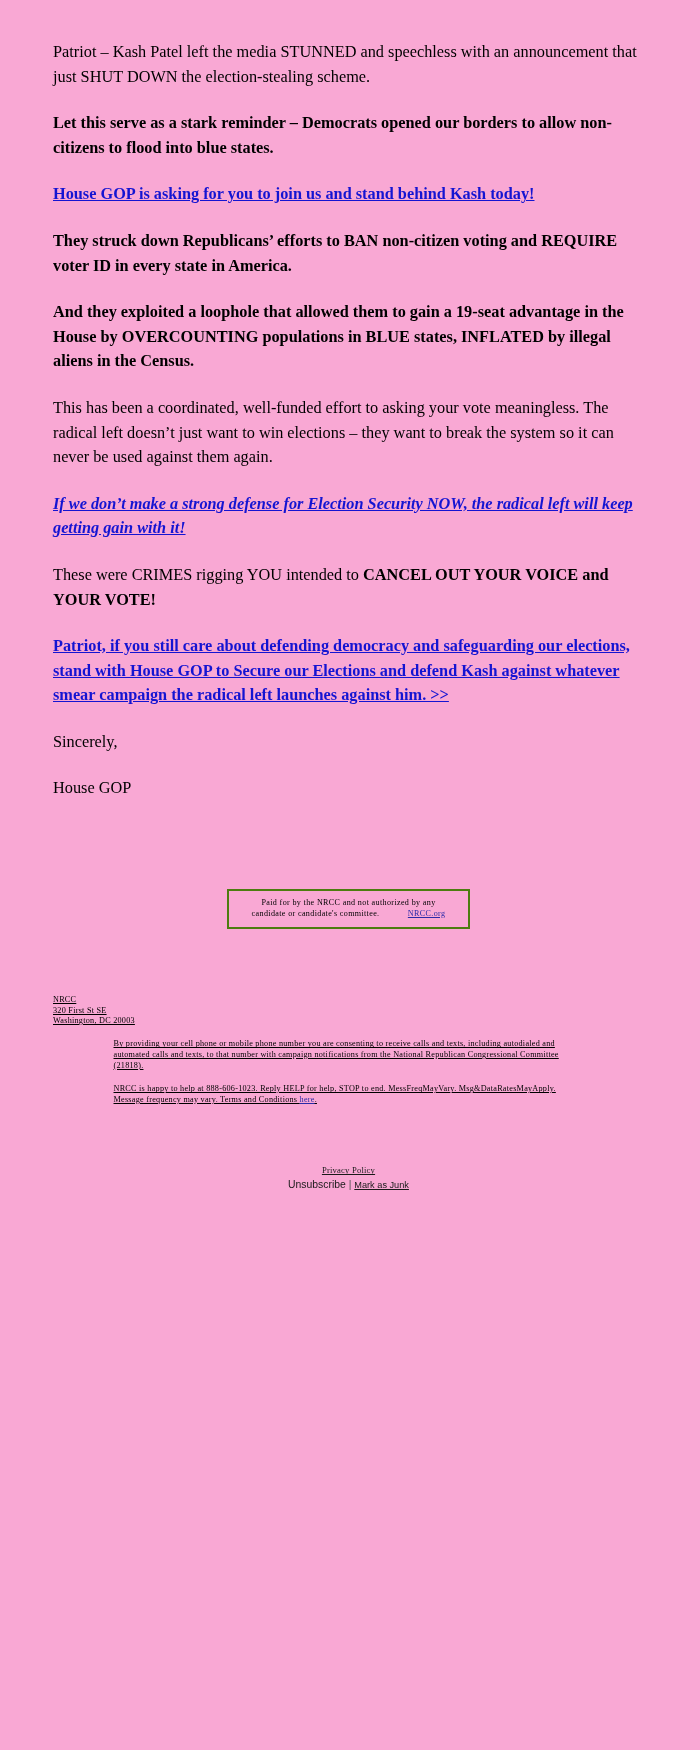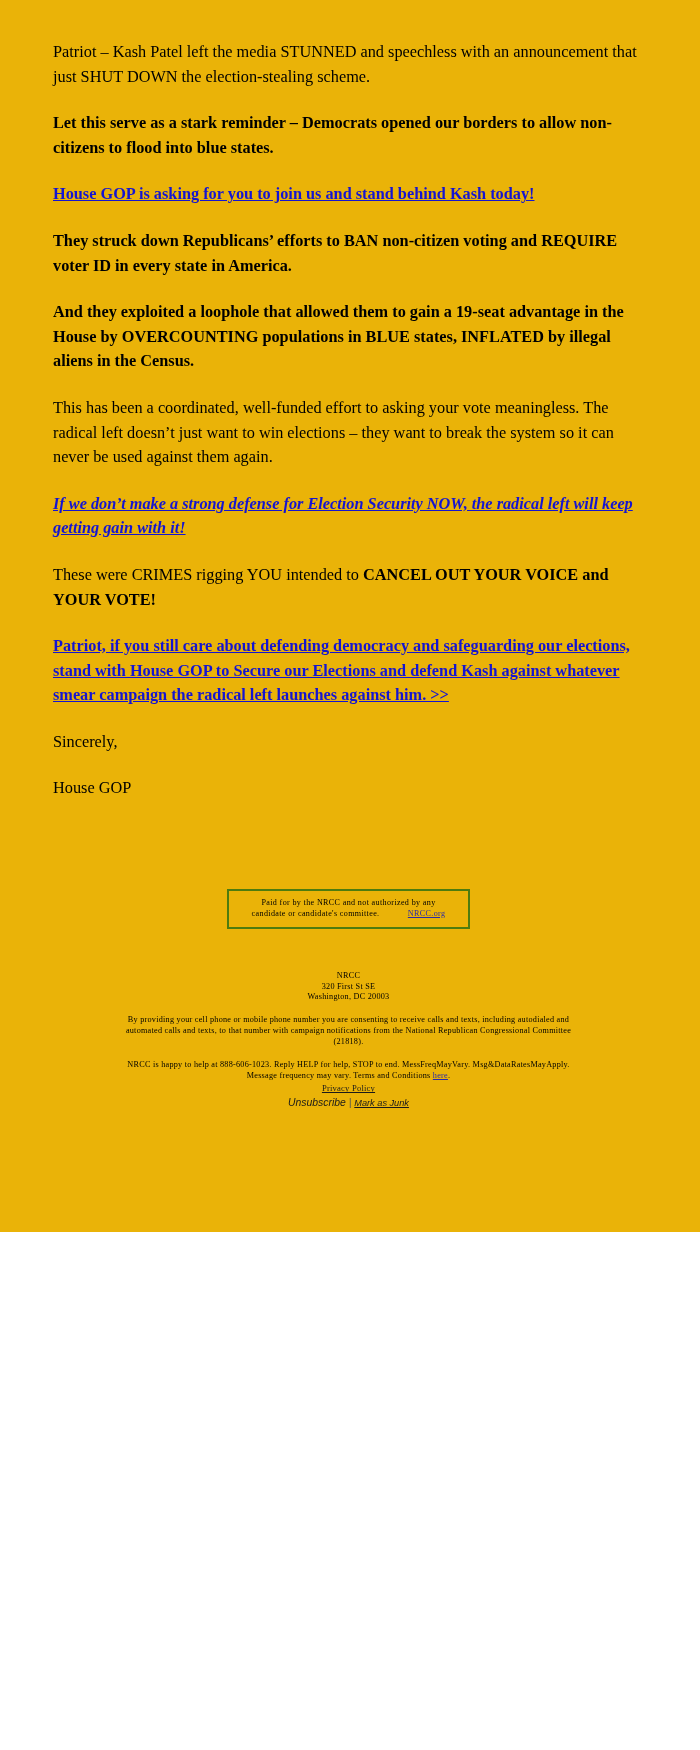--- a/index.html
+++ b/index.html
@@ -10,23 +10,23 @@
   }
   body {
     width: 700px;
     height: 1750px;
     font-family: "Liberation Serif", "DejaVu Serif", serif;
     color: #000000;
     overflow: hidden;
   }
   .page {
     width: 700px;
-    height: 1232px;
+    height: 1750px;
     position: relative;
-    background: #eab308;
+    background: #f9a8d4;
   }
   .body-wrap {
     padding: 40px 56px 0 53px;
   }
   p.para {
     font-size: 16.3px;
     line-height: 24.6px;
     margin: 0 0 22px 0;
     color: #000000;
     letter-spacing: 0px;
@@ -60,63 +60,64 @@
     width: 243px;
   }
   .disclaim-box a {
     color: #2a2aa8;
     text-decoration: underline;
     padding-left: 26px;
   }
 
   
   .footer {
-    margin-top: 42px;
-    text-align: center;
+    margin-top: 66px;
+    text-align: left;
     font-family: "Liberation Serif", "DejaVu Serif", serif;
     font-size: 8.2px;
     line-height: 10.4px;
     letter-spacing: 0.25px;
     color: #000000;
+    text-decoration: underline;
   }
   .footer .addr { margin-bottom: 13px; }
   .footer .addr div { line-height: 10.4px; }
   .footer .legal {
     margin: 0 auto 13px auto;
     width: 470px;
     line-height: 10.6px;
   }
   .footer .help {
     margin: 0 auto;
     width: 470px;
     line-height: 10.6px;
   }
   .footer .help a, .footer .legal a {
     color: #2a2aa8;
     text-decoration: underline;
   }
   .bottom-links {
+    margin-top: 58px;
     text-align: center;
     font-family: "Liberation Sans", "DejaVu Sans", sans-serif;
     font-size: 9.4px;
     line-height: 14px;
     color: #1a1a1a;
   }
   .bottom-links .pp {
     color: #1a1a1a;
     text-decoration: underline;
     font-size: 8.6px;
     font-family: "Liberation Serif", "DejaVu Serif", serif;
     letter-spacing: .2px;
   }
   .bottom-links .row2 {
     margin-top: 1px;
     font-size: 10.4px;
     color: #1a1a1a;
-    font-style: italic;
   }
   .bottom-links .row2 .mj {
     text-decoration: underline;
     color: #1a1a1a;
     font-size: 9.2px;
   }
   .bottom-links .row2 .sep { color:#555; }
   .bottom-links .row2 .unsub { font-size: 10.4px; }
 </style>
 </head>

